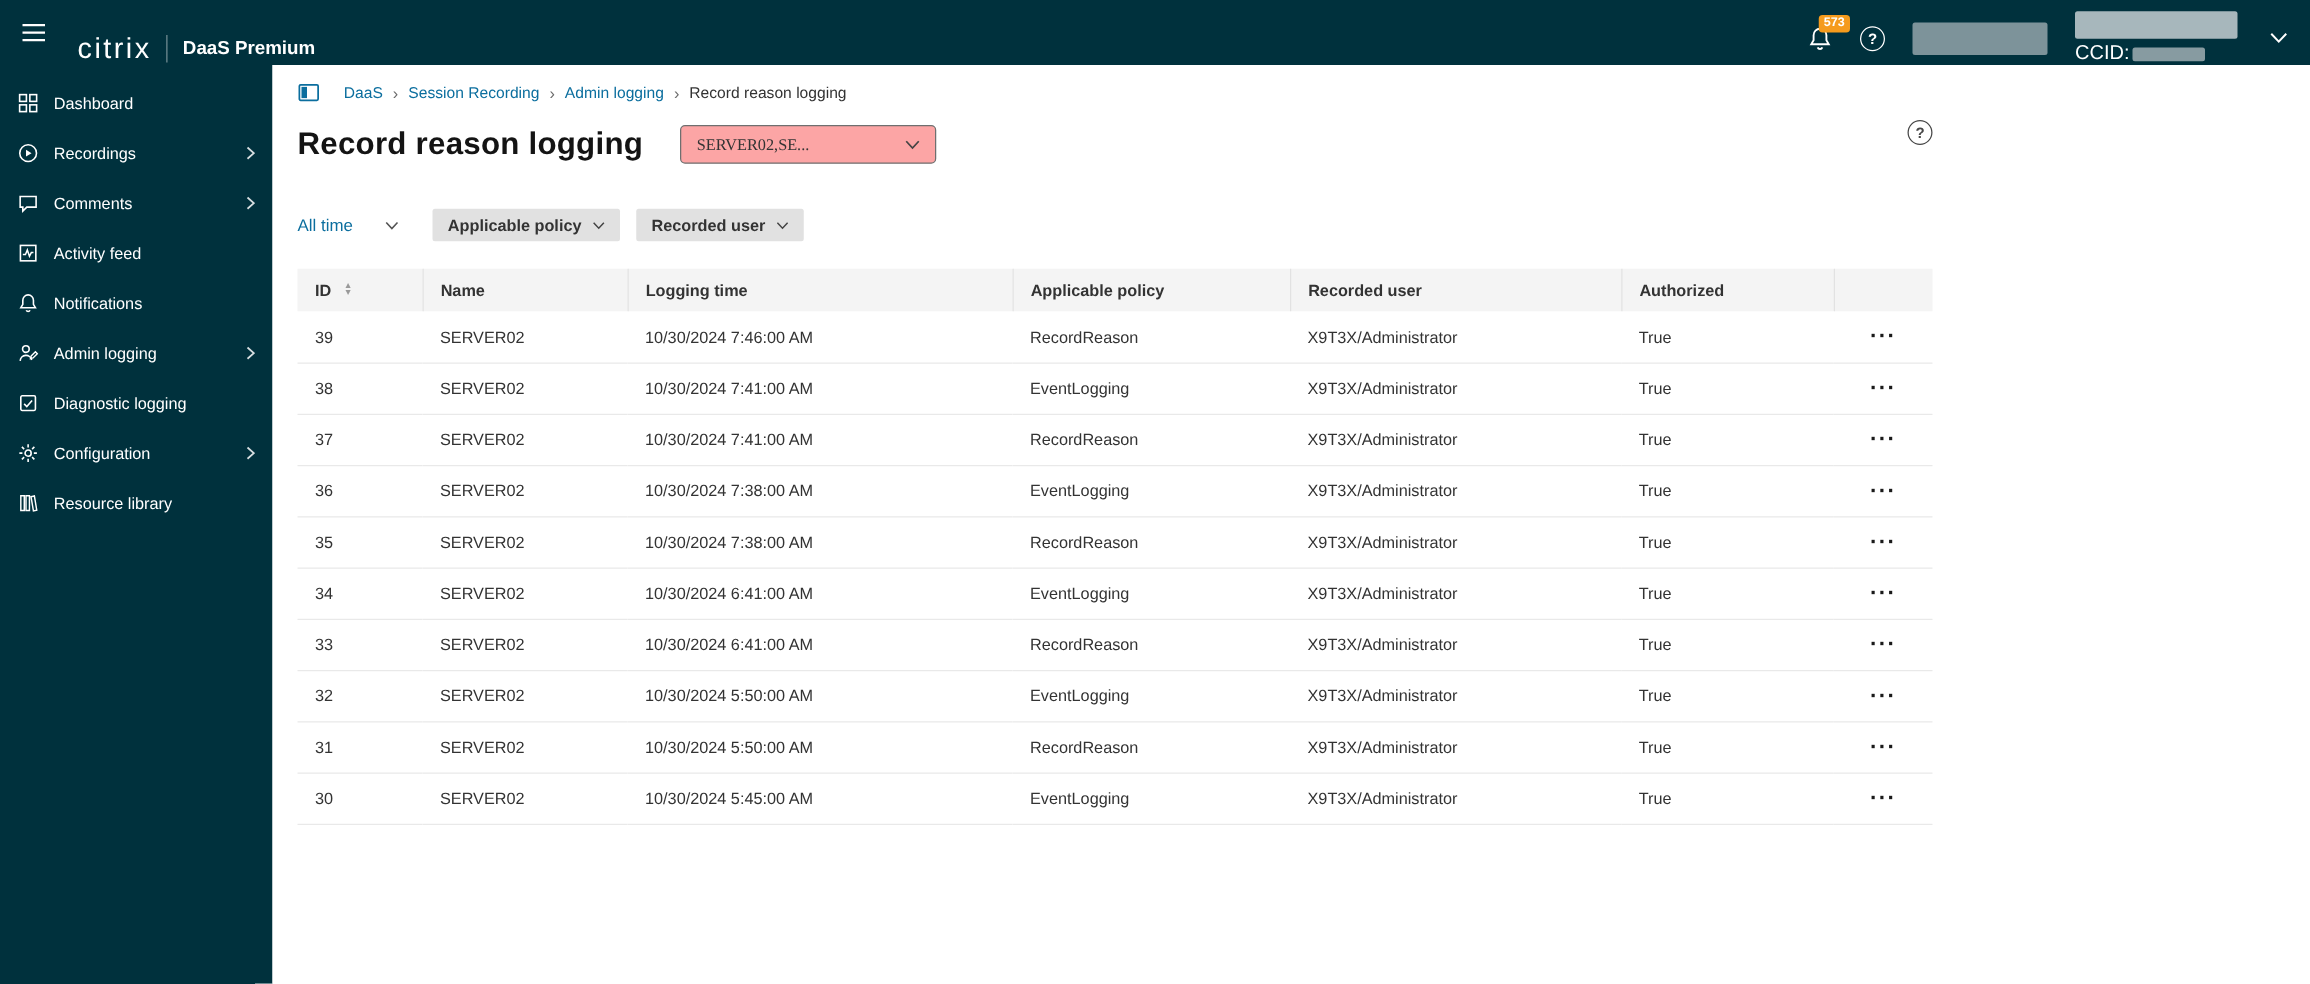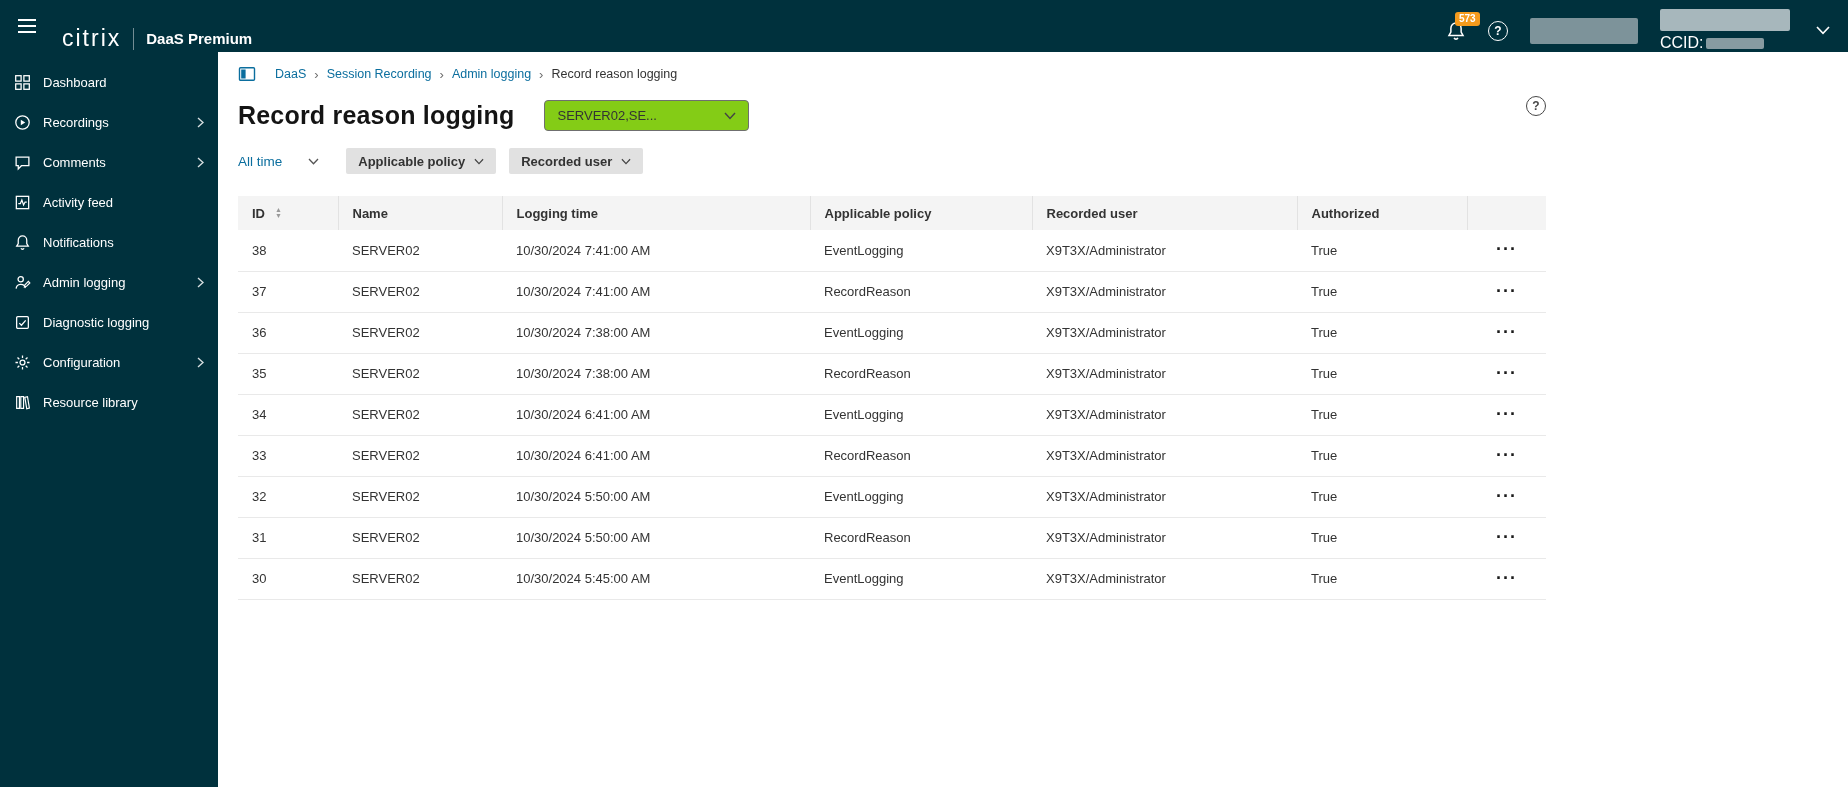--- a/index.html
+++ b/index.html
@@ -65,26 +65,26 @@
   .bc-sep{color:#6d6d6d;font-size:13px;}
   .bc-current{color:#333;}
   .page-help{
     position:absolute;top:31px;right:0;width:20px;height:20px;border-radius:50%;
     border:1.7px solid #474747;color:#474747;background:none;cursor:pointer;
     display:flex;align-items:center;justify-content:center;font-size:12px;font-weight:700;padding:0;
   }
   .title-row{display:flex;align-items:center;gap:30px;margin-top:17px;}
   .page-title{margin:0;font-size:25px;font-weight:700;color:#141414;letter-spacing:.2px;}
   .server-selector{
-    width:205px;height:31px;border:1px solid #6f6f6f;border-radius:4px;background:#84cc16;
+    width:205px;height:31px;border:1px solid #6f6f6f;border-radius:4px;background:#fca5a5;
     display:flex;align-items:center;justify-content:space-between;padding:0 12px;
-    font-size:13px;color:#333;cursor:pointer;font-family:Liberation Sans, sans-serif;gap:28px;
+    font-size:13px;color:#333;cursor:pointer;font-family:Liberation Serif, serif;gap:28px;
   }
   .subtitle{margin-top:13px;font-size:13px;color:#2b2b2b;}
-  .filters{margin-top:17px;display:flex;align-items:center;gap:13px;}
+  .filters{margin-top:36px;display:flex;align-items:center;gap:13px;}
   .time-filter{
     display:flex;align-items:center;gap:26px;background:none;border:none;cursor:pointer;
     color:var(--link);font-size:13.5px;padding:0;margin-right:14px;font-family:inherit;
   }
   .time-filter .chev{color:#555;display:flex;}
   .pill{
     background:var(--pill-bg);border:none;height:26px;padding:0 12px;border-radius:2px;
     display:flex;align-items:center;gap:9px;font-size:13px;font-weight:600;color:#333;
     cursor:pointer;font-family:inherit;
   }
@@ -387,20 +387,29 @@
               <th>
                 <div class="th-wrap">
                   <span>Authorized</span>
                 </div>
               </th>
               <th></th>
             </tr>
         </thead>
         <tbody id="table-body">
             <tr>
+              <td>39</td>
+              <td>SERVER02</td>
+              <td>10/30/2024 7:46:00 AM</td>
+              <td>RecordReason</td>
+              <td>X9T3X/Administrator</td>
+              <td>True</td>
+              <td class="td-actions"><button class="row-actions">···</button></td>
+            </tr>
+            <tr>
               <td>38</td>
               <td>SERVER02</td>
               <td>10/30/2024 7:41:00 AM</td>
               <td>EventLogging</td>
               <td>X9T3X/Administrator</td>
               <td>True</td>
               <td class="td-actions"><button class="row-actions">···</button></td>
             </tr>
             <tr>
               <td>37</td>

